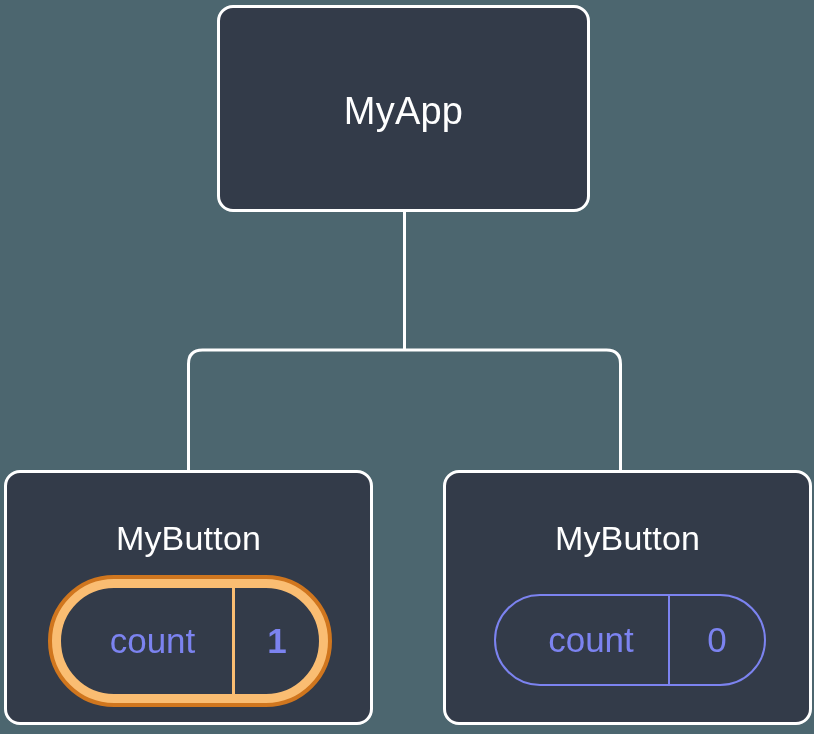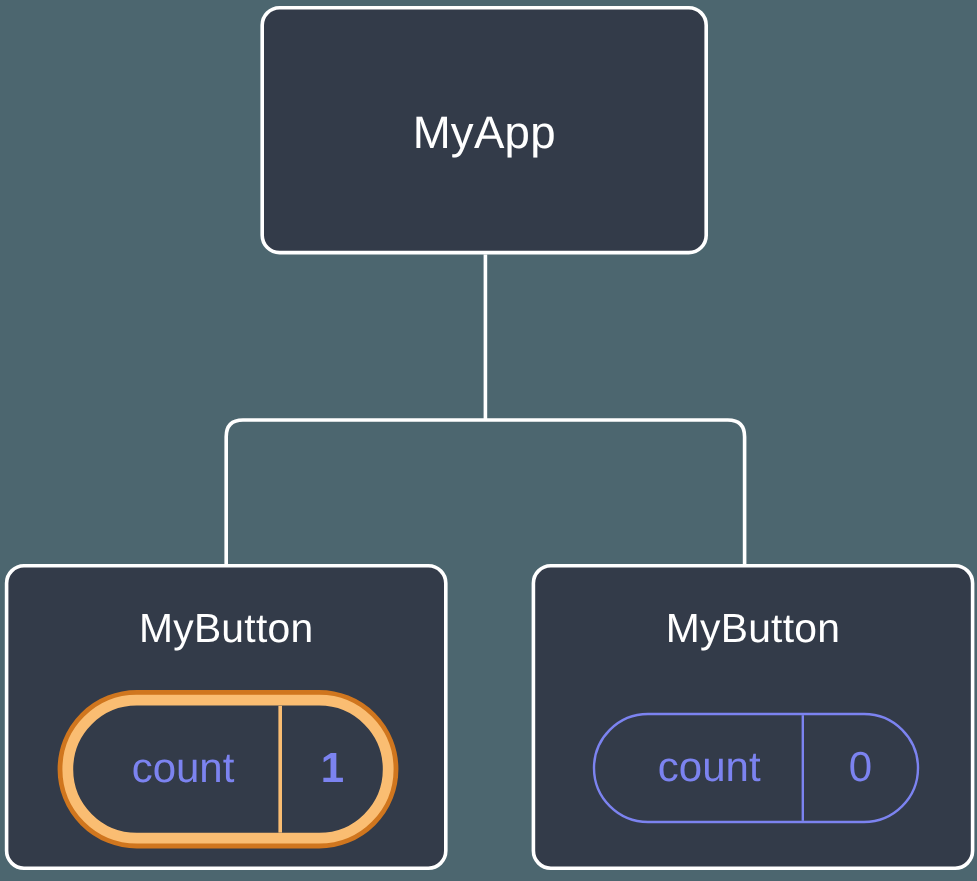--- a/index.html
+++ b/index.html
@@ -66,21 +66,21 @@
     letter-spacing: 0.2px;
     white-space: nowrap;
   }
   .node-root .node-title {
     top: 82px;
     font-size: 38px;
     text-align: center;
   }
   .node-child-left .node-title,
   .node-child-right .node-title {
-    top: 32px;
+    top: 46px;
     font-size: 34px;
   }
 
   
   .state-pill {
     position: absolute;
     box-sizing: border-box;
     display: flex;
     align-items: stretch;
     border-radius: 999px;

